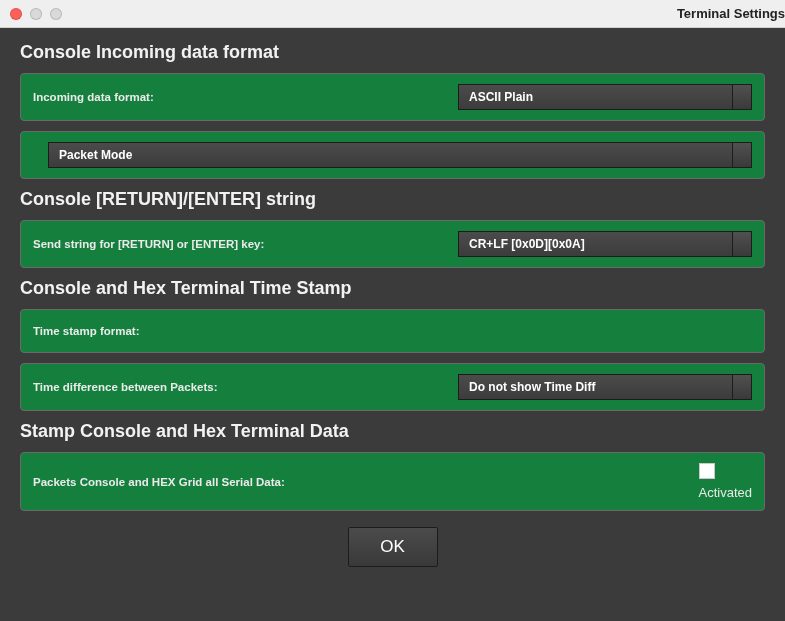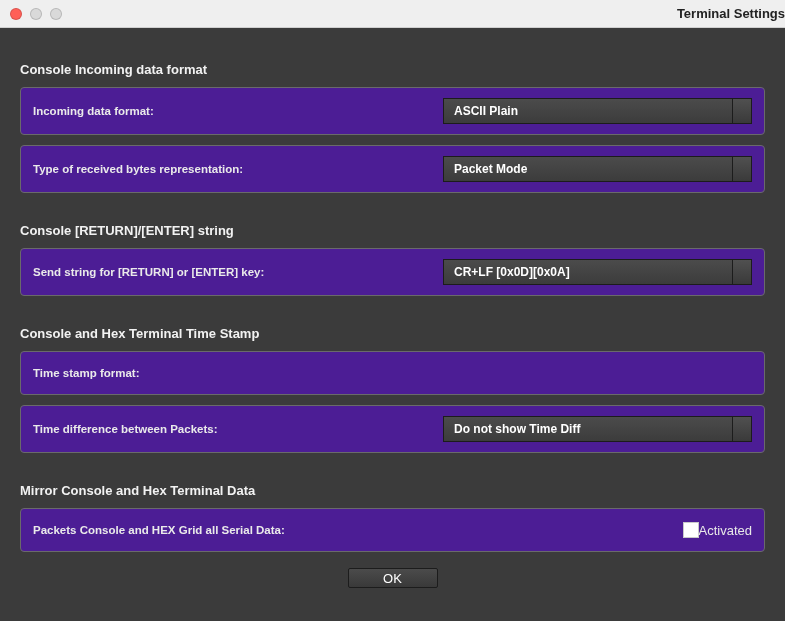--- a/index.html
+++ b/index.html
@@ -39,28 +39,28 @@
   .content {
     padding: 14px 20px 16px 20px;
     display: flex;
     flex-direction: column;
     gap: 10px;
   }
 
   .section-title {
     color: #f2f2f2;
     font-weight: 700;
-    font-size: 13px;
-    margin-top: 20px;
+    font-size: 18px;
+    margin-top: 0;
   }
 
   .panel {
     border: 1px solid #6a6a6a;
     border-radius: 4px;
-    background: #4c1d95;
+    background: #15803d;
     padding: 10px 12px;
     display: flex;
     align-items: center;
     min-height: 44px;
   }
 
   .row-label {
     flex: 0 0 410px;
     color: #eaeaea;
     font-size: 11.5px;
@@ -83,59 +83,62 @@
     flex: 1;
     border: 1px solid #1c1c1c;
     background: linear-gradient(#4b4b4b, #3c3c3c);
     padding: 0 10px;
     display: flex;
     align-items: center;
     font-weight: 700;
     color: #fff;
     font-size: 12px;
     border-right: none;
+    margin-left: 15px;
   }
   .select-btn {
     width: 20px;
     border: 1px solid #1c1c1c;
     background: linear-gradient(#505050, #3a3a3a);
     display: flex;
     align-items: center;
     justify-content: center;
   }
 
   .checkbox-wrap {
     margin-left: auto;
     display: flex;
-    align-items: center;
+    align-items: flex-start;
+    gap: 6px;
+    flex-direction: column;
   }
   .checkbox {
     width: 16px;
     height: 16px;
     border: 1px solid #c9c9c9;
     background: #fff;
   }
   .checkbox-label {
     color: #e8e8e8;
     font-size: 13px;
     font-weight: 400;
   }
 
   .footer {
     margin-top: 6px;
     display: flex;
     justify-content: center;
   }
   .ok-btn {
     width: 90px;
-    height: 20px;
+    height: 40px;
     border: 1px solid #1c1c1c;
     background: linear-gradient(#4b4b4b, #393939);
     color: #fff;
-    font-size: 13px;
+    font-size: 17px;
     display: flex;
     align-items: center;
     justify-content: center;
     border-radius: 2px;
     cursor: pointer;
   }
 </style>
 </head>
 <body>
 
@@ -155,21 +158,20 @@
     <div class="row-label">Incoming data format:</div>
     <div class="select-wrap">
       <div class="select">
         <div class="select-body">ASCII Plain</div>
         <div class="select-btn"></div>
       </div>
     </div>
   </div>
 
   <div class="panel">
-    <div class="row-label">Type of received bytes representation:</div>
     <div class="select-wrap">
       <div class="select">
         <div class="select-body">Packet Mode</div>
         <div class="select-btn"></div>
       </div>
     </div>
   </div>
 
   <div class="section-title">Console [RETURN]/[ENTER] string</div>
   <div class="panel">
@@ -190,21 +192,21 @@
   <div class="panel">
     <div class="row-label">Time difference between Packets:</div>
     <div class="select-wrap">
       <div class="select">
         <div class="select-body">Do not show Time Diff</div>
         <div class="select-btn"></div>
       </div>
     </div>
   </div>
 
-  <div class="section-title">Mirror Console and Hex Terminal Data</div>
+  <div class="section-title">Stamp Console and Hex Terminal Data</div>
   <div class="panel">
     <div class="row-label" style="flex:1">Packets Console and HEX Grid all Serial Data:</div>
     <div class="checkbox-wrap">
       <div class="checkbox" id="mirror-checkbox"></div>
       <div class="checkbox-label">Activated</div>
     </div>
   </div>
 
   <div class="footer">
     <div class="ok-btn">OK</div>

